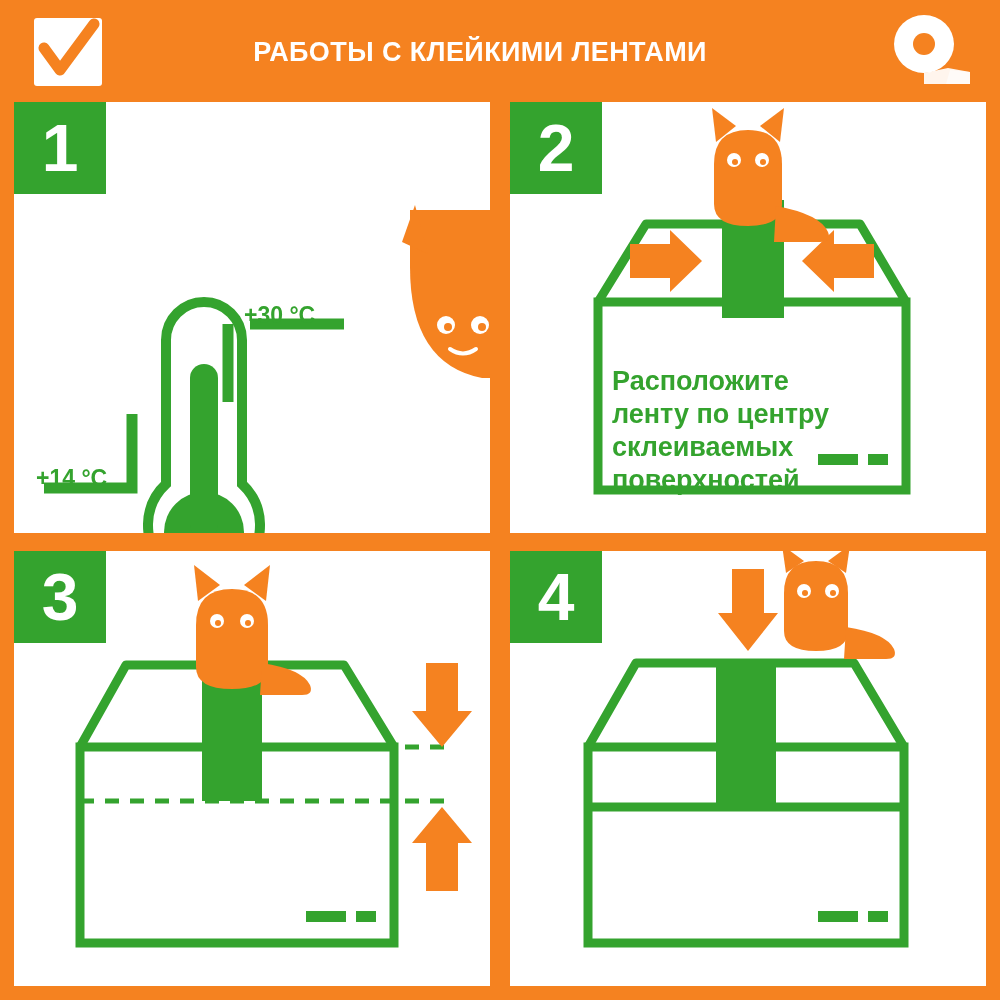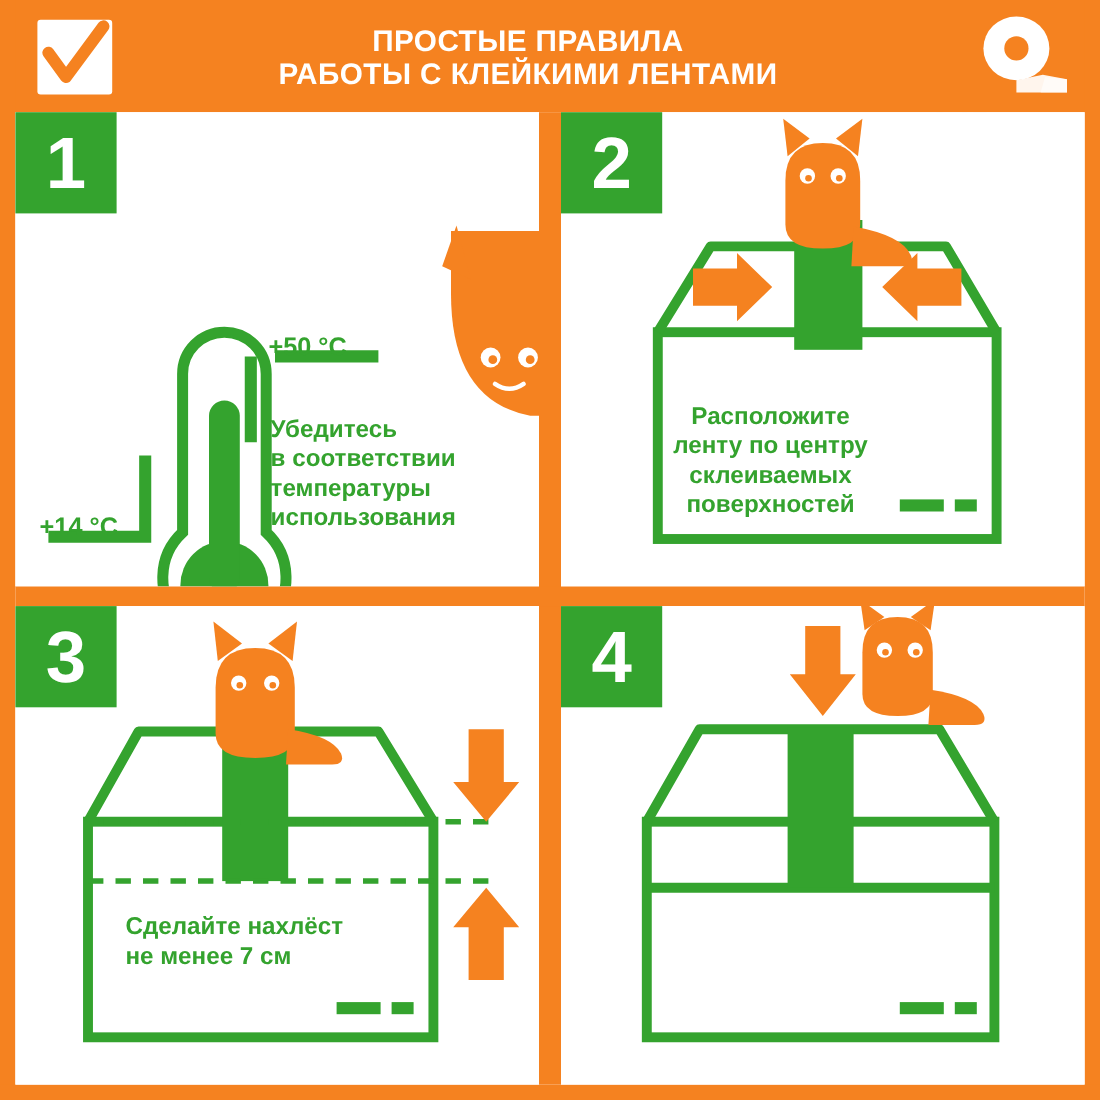--- a/index.html
+++ b/index.html
@@ -56,21 +56,21 @@
   .step-badge.badge-3 { top:0; }
 
   .panel-art { position:absolute; left:0; top:0; width:100%; height:100%; }
 
   
   .cap {
     position:absolute; color:#34a32e; font-weight:bold;
     line-height:1.22; white-space:pre-line;
   }
   .cap-1 { left:232px; top:275px; font-size:22px; }
-  .cap-2 { left:102px; top:263px; font-size:22px;text-align:center; }
+  .cap-2 { left:102px; top:263px; font-size:27px; }
   .cap-3 { left:100px; top:278px; font-size:22px; }
   .cap-4 { left:130px; top:276px; font-size:22px; }
 
   .temp-label { position:absolute; color:#34a32e; font-weight:bold; font-size:23px; }
   .temp-hi { left:230px; top:200px; }
   .temp-lo { left:22px;  top:363px; }
 
   
   .wm {
     position:absolute; color:rgba(0,0,0,0.045); font-size:34px; font-weight:bold;
@@ -97,21 +97,20 @@
   <div class="frame-mid-v"></div>
   <div class="frame-mid-h"></div>
 
   <div class="header-check">
     <svg width="68" height="68" viewBox="0 0 68 68">
       <path d="M10 30 L26 52 L60 6" fill="none" stroke="#f58220" stroke-width="11" stroke-linecap="round" stroke-linejoin="round"></path>
     </svg>
   </div>
 
   <div class="header-title">
-    <span class="l1">ПРОСТЫЕ ПРАВИЛА</span>
     <span class="l2">РАБОТЫ С КЛЕЙКИМИ ЛЕНТАМИ</span>
   </div>
 
   <div class="header-roll">
     <svg width="86" height="76" viewBox="0 0 86 76">
       <ellipse cx="36" cy="30" rx="30" ry="29" fill="#ffffff"></ellipse>
       <ellipse cx="36" cy="30" rx="11" ry="11" fill="#f58220"></ellipse>
       <path d="M36 59 L36 70 L82 70 L82 58 L60 54 Z" fill="#ffffff" opacity="0.92"></path>
       <path d="M62 56 L82 58 L82 70 L58 70 Z" fill="#ffffff" opacity="0.6"></path>
     </svg>
@@ -136,26 +135,22 @@
       <path d="M236 222 L330 222" fill="none" stroke="#34a32e" stroke-width="11" stroke-linecap="butt"></path>
       <path d="M214 222 L214 300" fill="none" stroke="#34a32e" stroke-width="11"></path>
 
       <g>
         <path d="M152 238 a38 38 0 0 1 76 0 L228 382 a56 56 0 1 1 -76 0 Z" fill="none" stroke="#34a32e" stroke-width="10"></path>
         <circle cx="190" cy="430" r="40" fill="#34a32e"></circle>
         <rect x="176" y="262" width="28" height="175" rx="14" fill="#34a32e"></rect>
       </g>
     </svg>
 
-    <div class="temp-label temp-hi">+50 °C</div>
+    <div class="temp-label temp-hi">+30 °C</div>
     <div class="temp-label temp-lo">+14 °C</div>
-    <div class="cap cap-1">Убедитесь
-в соответствии
-температуры
-использования</div>
   </div>
 
   <div class="panel panel-2">
     <div class="step-badge">2</div>
 
     <svg class="panel-art" viewBox="0 0 476 431">
 
       <g>
         <rect x="88" y="200" width="308" height="188" fill="none" stroke="#34a32e" stroke-width="9"></rect>
         <path d="M88 200 L136 122 L350 122 L396 200" fill="none" stroke="#34a32e" stroke-width="9" stroke-linejoin="round"></path>
@@ -226,22 +221,20 @@
         <path d="M412 112 L444 112 L444 160 L458 160 L428 196 L398 160 L412 160 Z" fill="#f58220"></path>
       </g>
       <g>
         <path d="M412 340 L444 340 L444 292 L458 292 L428 256 L398 292 L412 292 Z" fill="#f58220"></path>
       </g>
 
       <rect x="292" y="360" width="40" height="11" fill="#34a32e"></rect>
       <rect x="342" y="360" width="20" height="11" fill="#34a32e"></rect>
     </svg>
 
-    <div class="cap cap-3">Сделайте нахлёст
-не менее 7 см</div>
   </div>
 
   <div class="panel panel-4">
     <div class="step-badge">4</div>
 
     <svg class="panel-art" viewBox="0 0 476 435">
 
       <g>
         <rect x="78" y="196" width="316" height="196" fill="none" stroke="#34a32e" stroke-width="9"></rect>
         <path d="M78 196 L126 112 L344 112 L394 196" fill="none" stroke="#34a32e" stroke-width="9" stroke-linejoin="round"></path>

